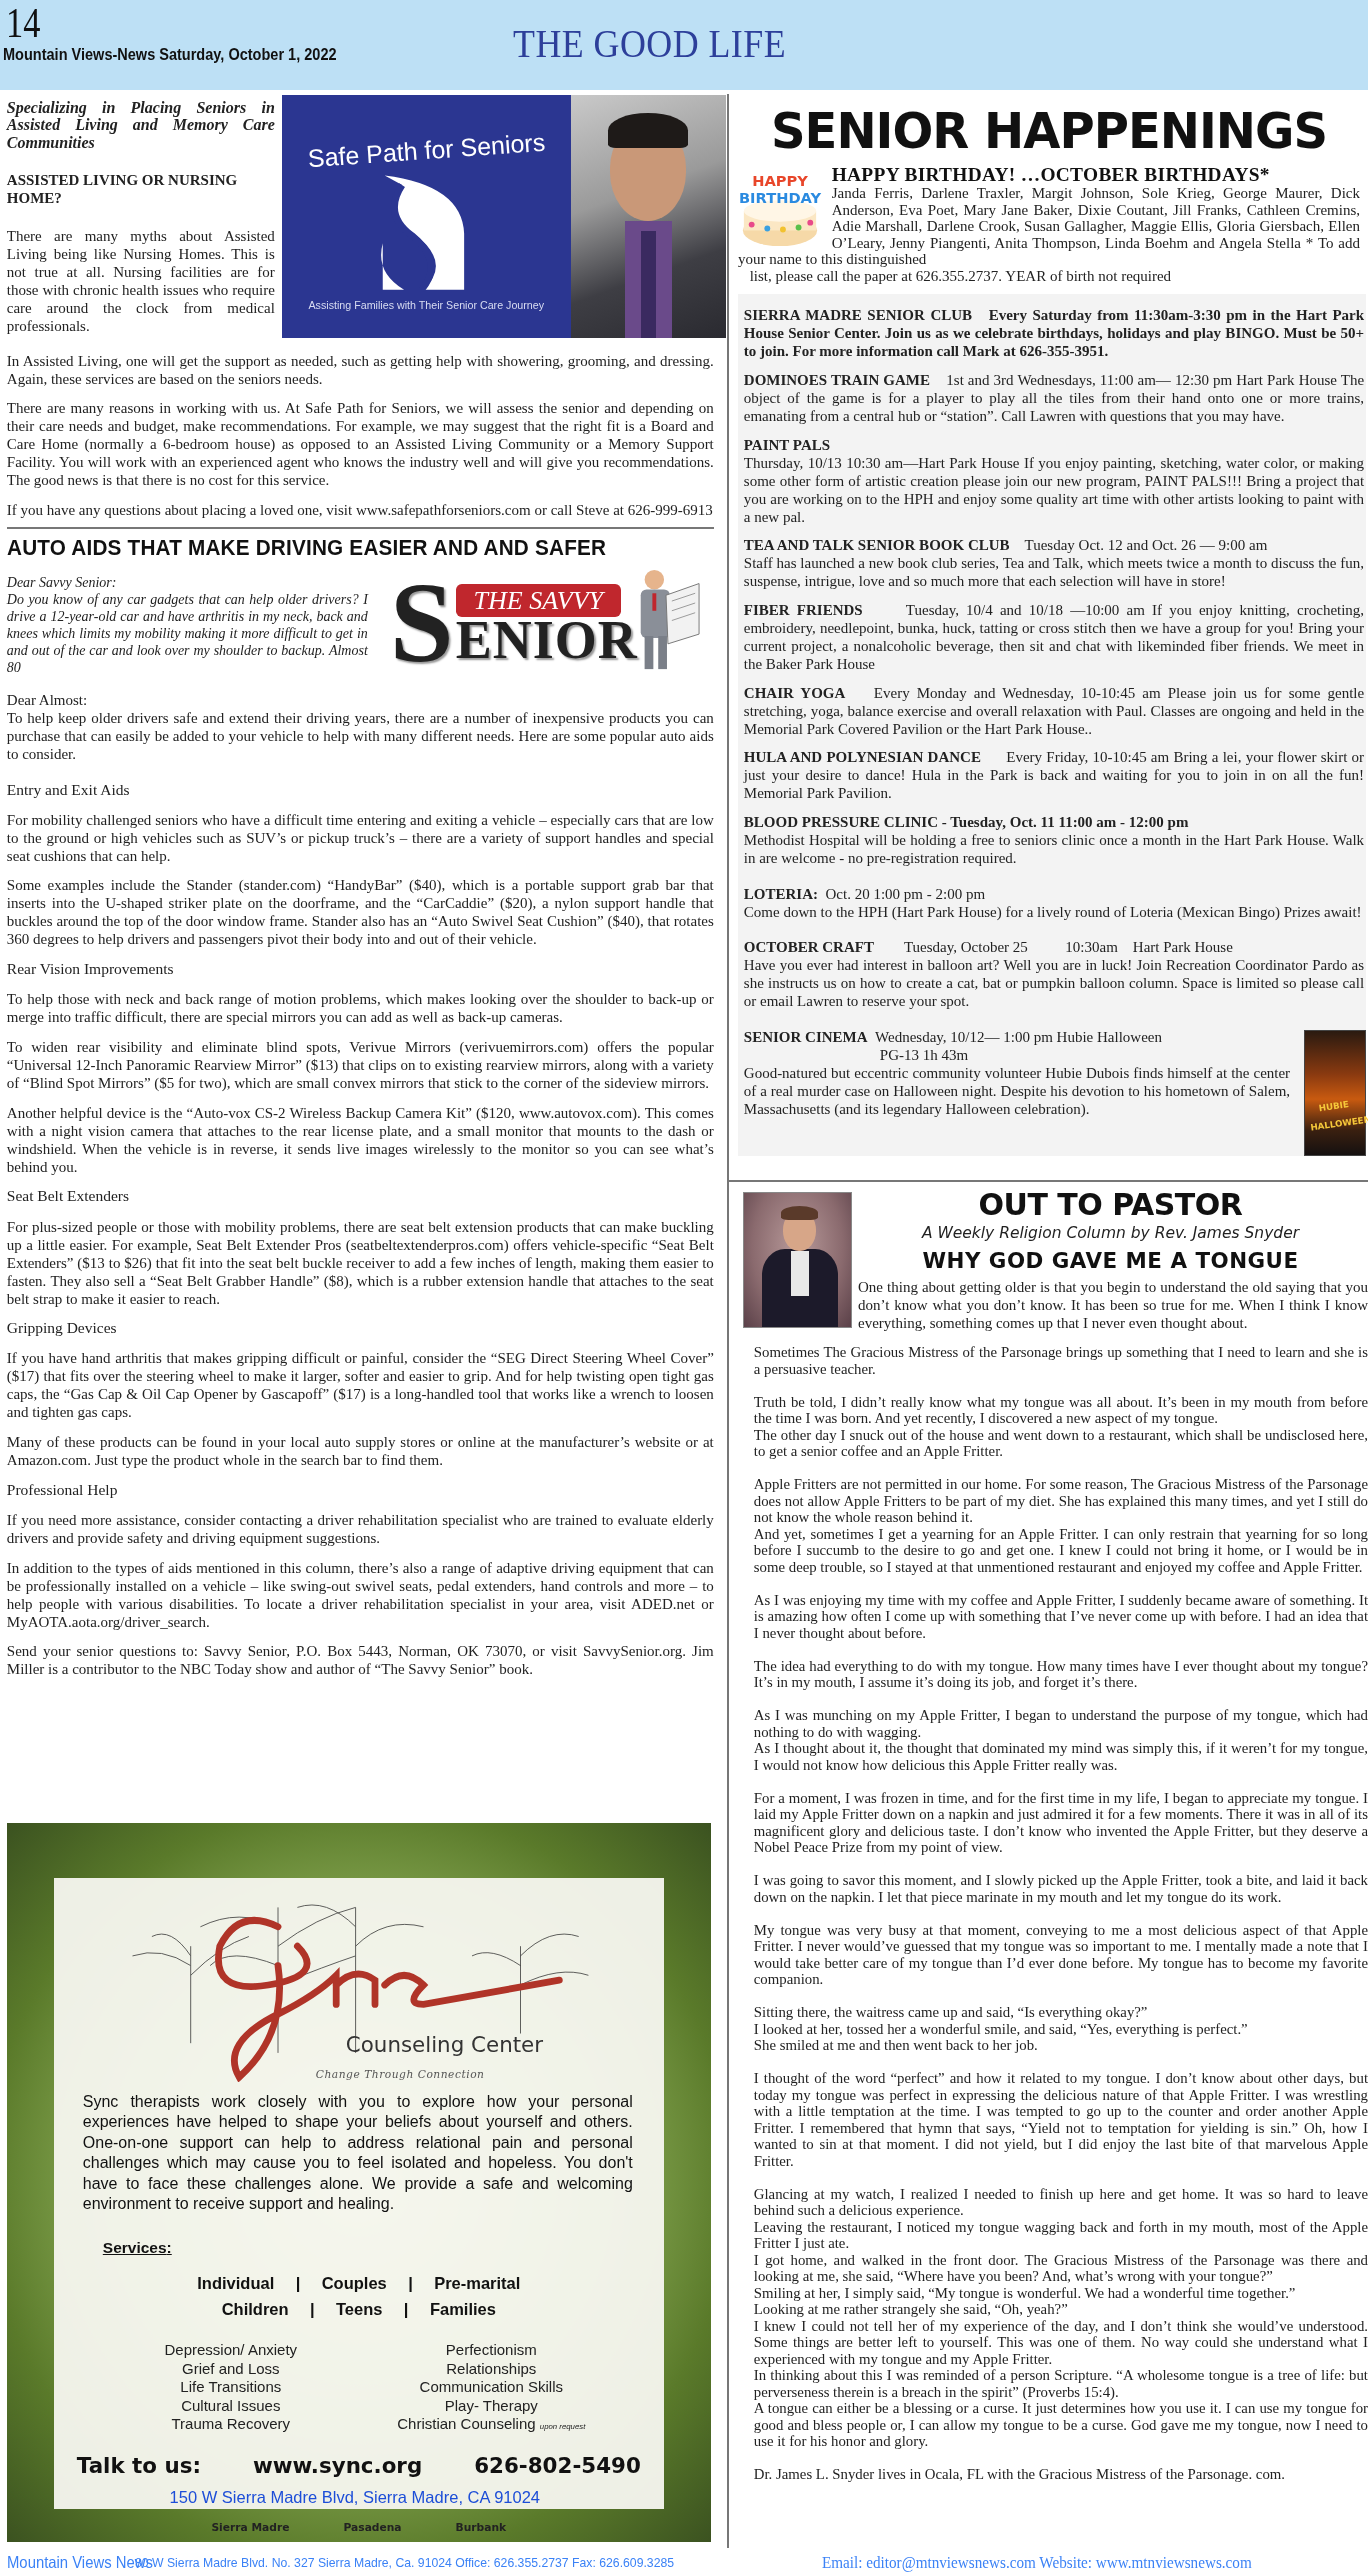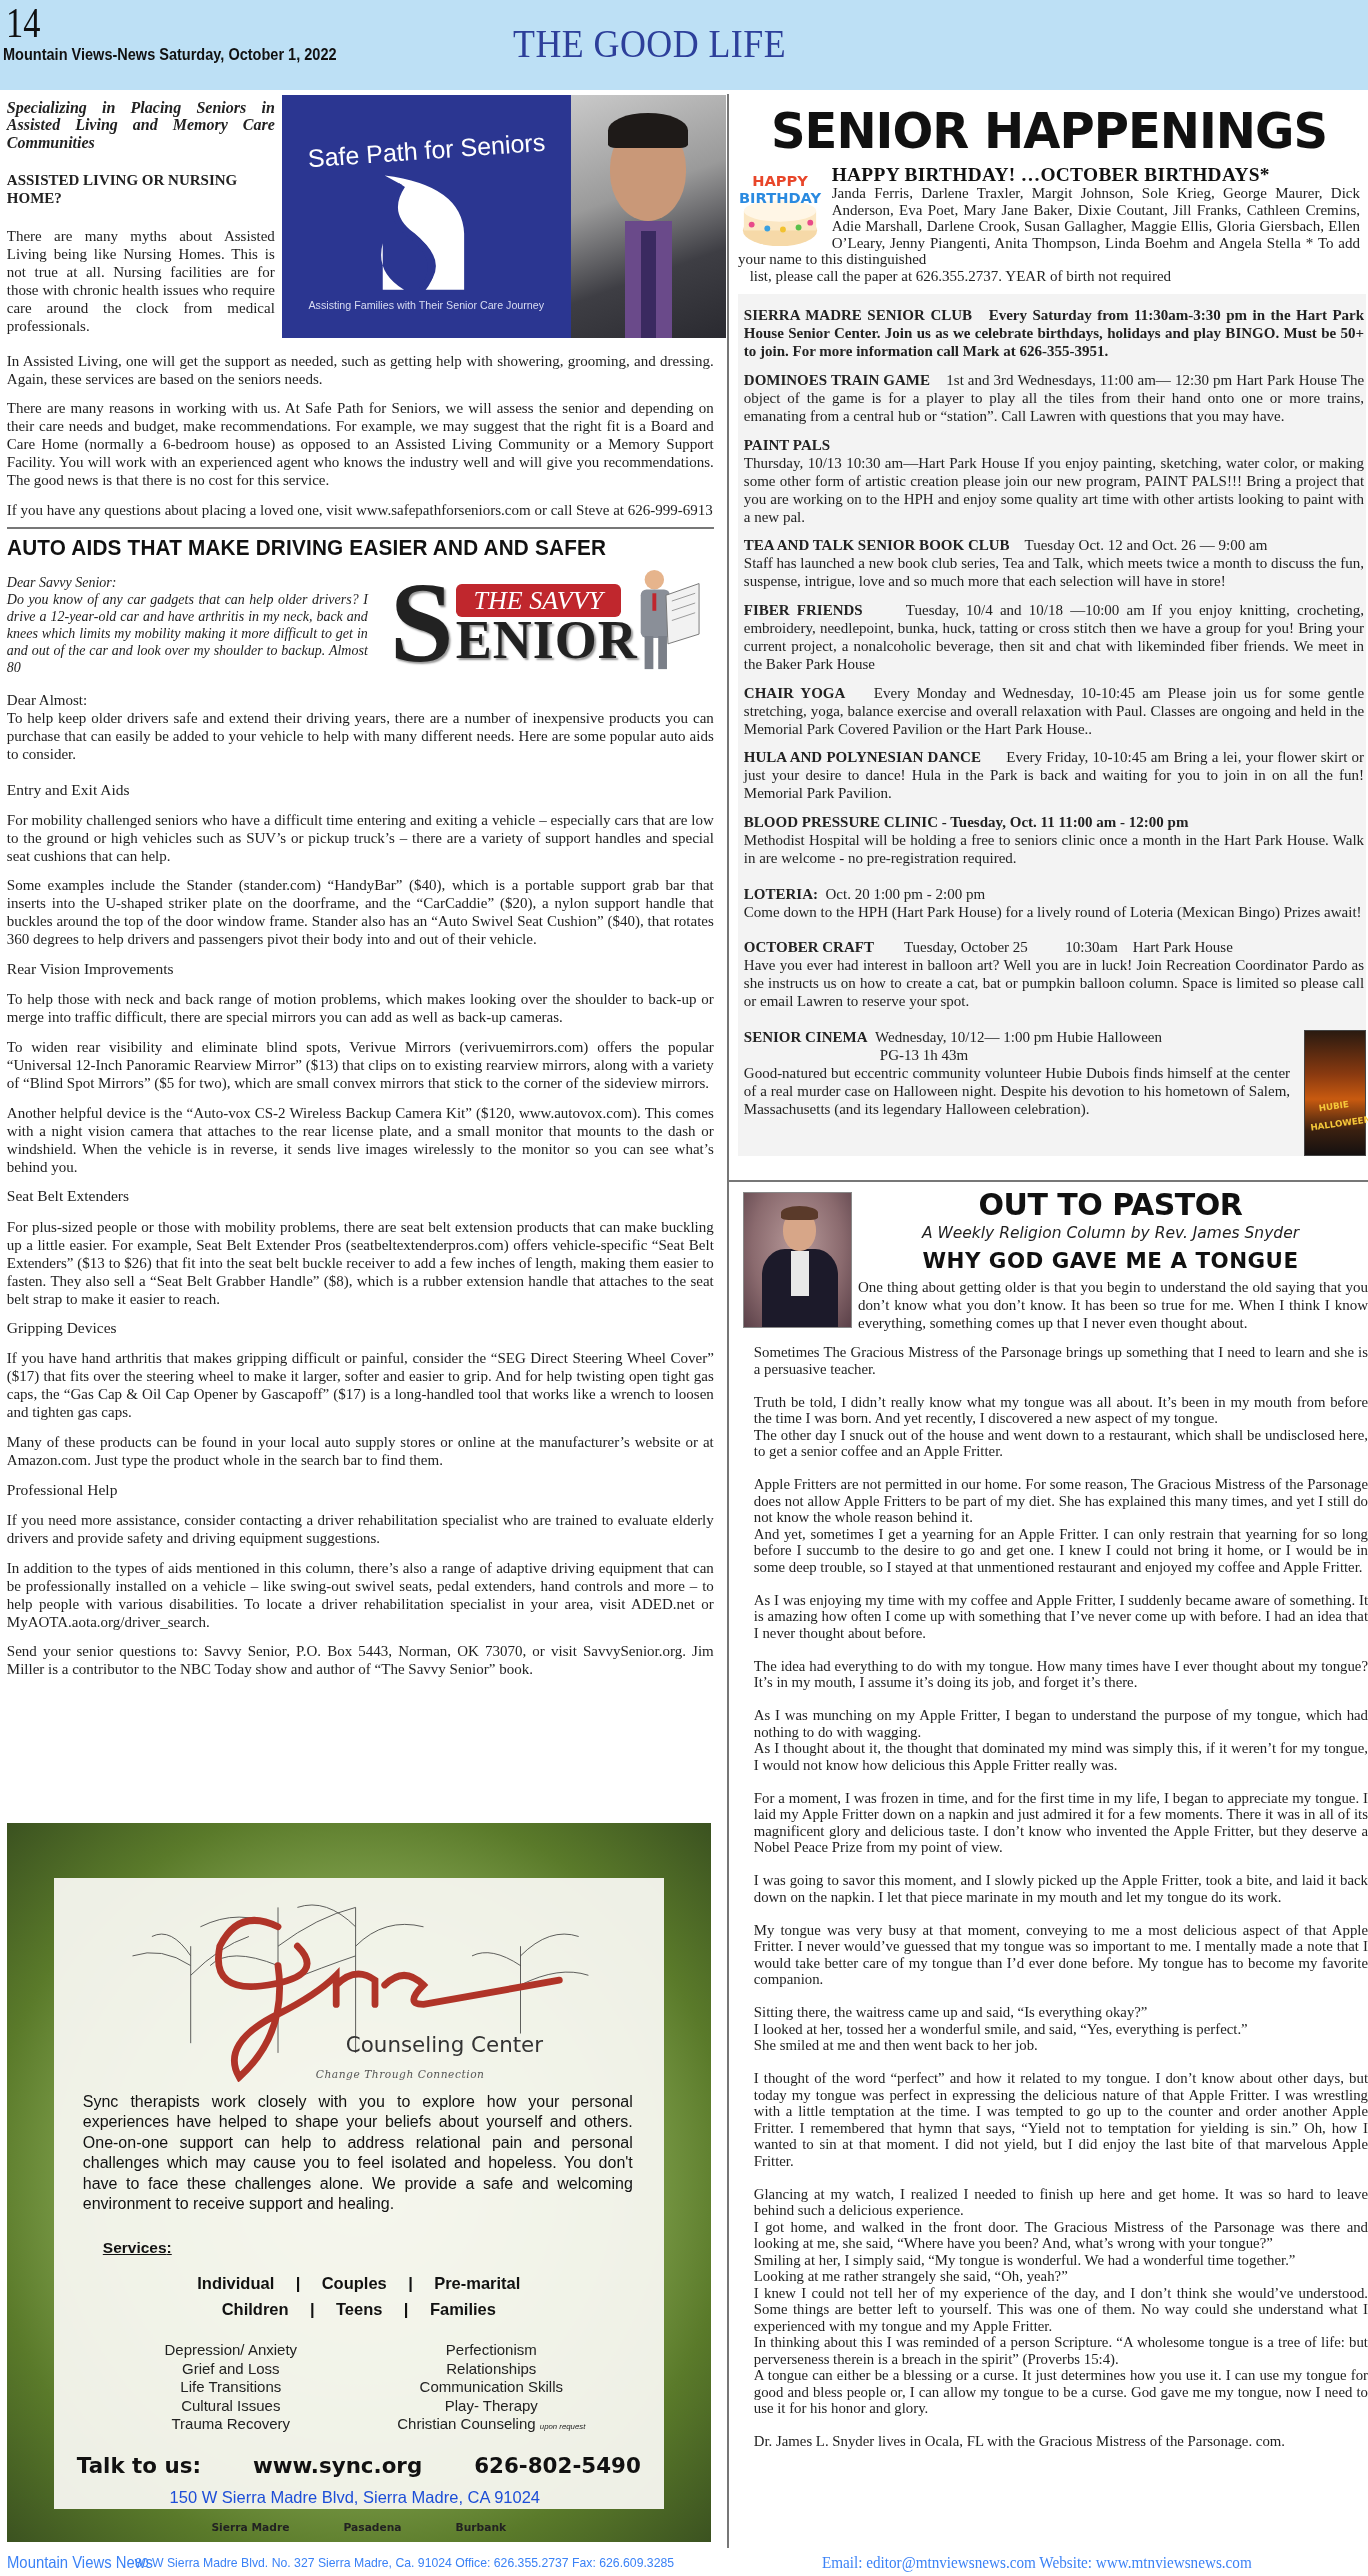--- a/index.html
+++ b/index.html
@@ -345,20 +345,21 @@
       <p>As I was munching on my Apple Fritter, I began to understand the purpose of my tongue, which had nothing to do with wagging.</p>
       <p class="cont">As I thought about it, the thought that dominated my mind was simply this, if it weren’t for my tongue, I would not know how delicious this Apple Fritter really was.</p>
       <p>For a moment, I was frozen in time, and for the first time in my life, I began to appreciate my tongue.  I laid my Apple Fritter down on a napkin and just admired it for a few moments. There it was in all of its magnificent glory and delicious taste. I don’t know who invented the Apple Fritter, but they deserve a Nobel Peace Prize from my point of view.</p>
       <p>I was going to savor this moment, and I slowly picked up the Apple Fritter, took a bite, and laid it back down on the napkin. I let that piece marinate in my mouth and let my tongue do its work.</p>
       <p>My tongue was very busy at that moment, conveying to me a most delicious aspect of that Apple Fritter. I never would’ve guessed that my tongue was so important to me.  I mentally made a note that I would take better care of my tongue than I’d ever done before. My tongue has to become my favorite companion.</p>
       <p>Sitting there, the waitress came up and said, “Is everything okay?”</p>
       <p class="cont">I looked at her, tossed her a wonderful smile, and said, “Yes, everything is perfect.”</p>
       <p class="cont">She smiled at me and then went back to her job.</p>
       <p>I thought of the word “perfect” and how it related to my tongue. I don’t know about other days, but today my tongue was perfect in expressing the delicious nature of that Apple Fritter. I was wrestling with a little temptation at the time. I was tempted to go up to the counter and order another Apple Fritter. I remembered that hymn that says, “Yield not to temptation for yielding is sin.” Oh, how I wanted to sin at that moment. I did not yield, but I did enjoy the last bite of that marvelous Apple Fritter.</p>
       <p>Glancing at my watch, I realized I needed to finish up here and get home. It was so hard to leave behind such a delicious experience.</p>
+      <p class="cont">Leaving the restaurant, I noticed my tongue wagging back and forth in my mouth, most of the Apple Fritter I just ate.</p>
       <p class="cont">I got home, and walked in the front door. The Gracious Mistress of the Parsonage was there and looking at me, she said, “Where have you been? And, what’s wrong with your tongue?”</p>
       <p class="cont">Smiling at her, I simply said, “My tongue is wonderful. We had a wonderful time together.”</p>
       <p class="cont">Looking at me rather strangely she said, “Oh, yeah?”</p>
       <p class="cont">I knew I could not tell her of my experience of the day, and I don’t think she would’ve understood. Some things are better left to yourself. This was one of them. No way could she understand what I experienced with my tongue and my Apple Fritter.</p>
       <p class="cont">In thinking about this I was reminded of a person Scripture. “A wholesome tongue is a tree of life: but perverseness therein is a breach in the spirit” (Proverbs 15:4).</p>
       <p class="cont">A tongue can either be a blessing or a curse. It just determines how you use it. I can use my tongue for good and bless people or, I can allow my tongue to be a curse. God gave me my tongue, now I need to use it for his honor and glory.</p>
       <p>Dr. James L. Snyder lives in Ocala, FL with the Gracious Mistress of the Parsonage. com.</p>
     </div>
 </article>
 

